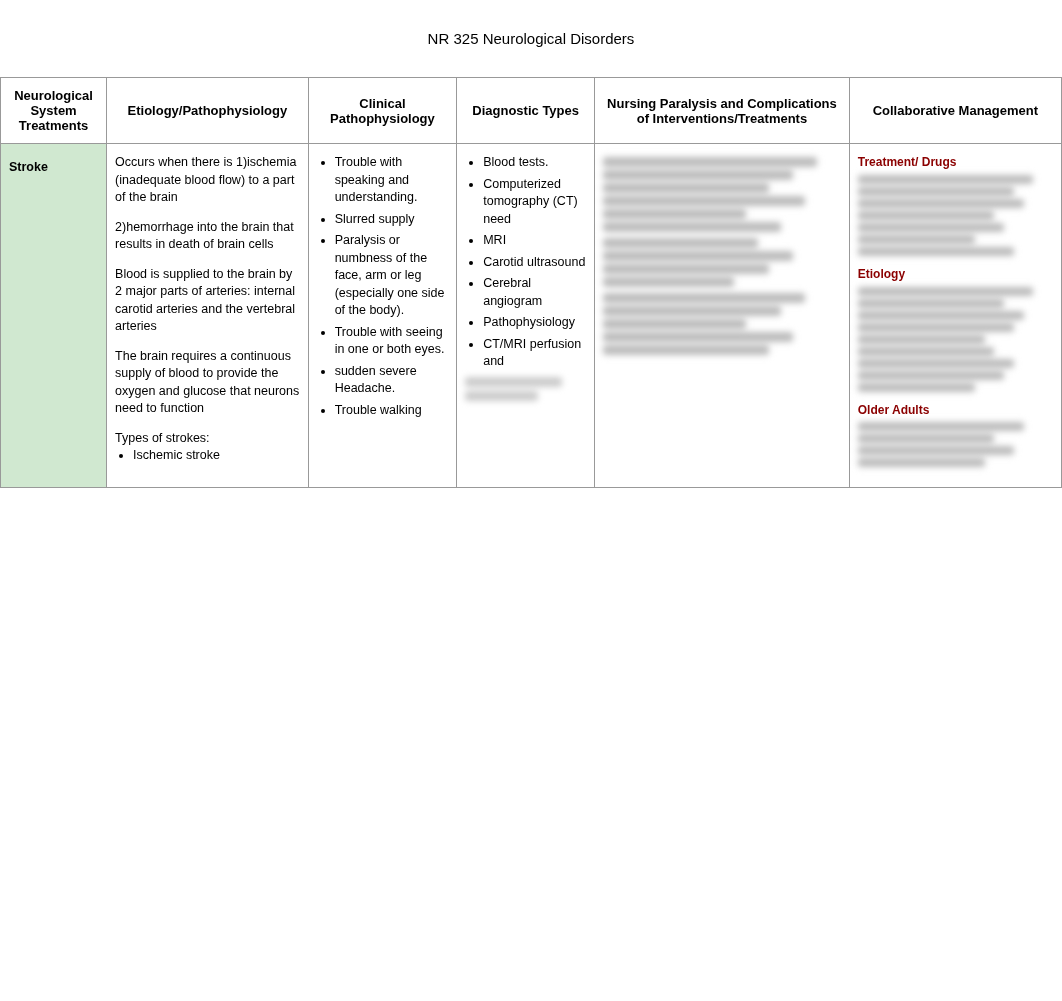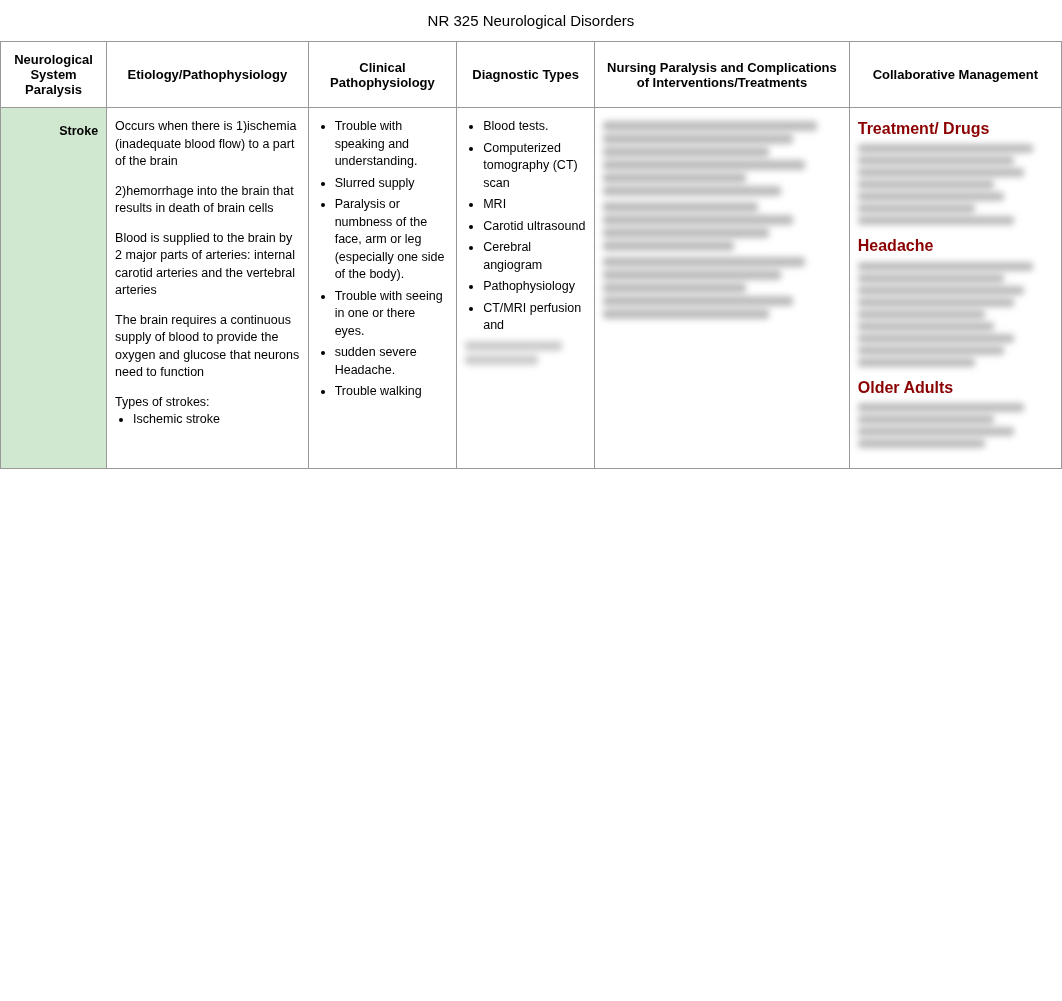--- a/index.html
+++ b/index.html
@@ -10,21 +10,21 @@
 
     body {
       font-family: Arial, sans-serif;
       font-size: 13px;
       background: #fff;
       color: #000;
     }
 
     .page-title {
       text-align: center;
-      padding: 12px;
+      padding: 30px;
       font-size: 15px;
       font-weight: normal;
     }
 
     table {
       width: 100%;
       border-collapse: collapse;
       table-layout: fixed;
     }
 
@@ -64,21 +64,21 @@
     .col-collab {
       width: 20%;
     }
 
     .row-header th {
       background: #fff;
     }
 
     .cell-stroke {
       background: #d0e8d0;
-      text-align: right;
+      text-align: left;
       font-weight: bold;
       vertical-align: top;
       padding-top: 15px;
     }
 
     ul.bullet-list {
       list-style: disc;
       padding-left: 18px;
     }
 
@@ -105,21 +105,21 @@
     }
 
     .collab-section {
       margin-bottom: 10px;
     }
 
     .collab-section-title {
       font-weight: bold;
       color: #8B0000;
       margin-bottom: 4px;
-      font-size: 16px;
+      font-size: 12px;
     }
 
     .collab-blurred {
       filter: blur(2.5px);
       font-size: 11px;
       color: #444;
       line-height: 1.5;
     }
 
     .nursing-blurred {
@@ -144,21 +144,21 @@
   <colgroup>
     <col class="col-neuro">
     <col class="col-etio">
     <col class="col-clinical">
     <col class="col-diag">
     <col class="col-nursing">
     <col class="col-collab">
   </colgroup>
   <thead>
     <tr class="row-header">
-      <th>Neurological System Paralysis</th>
+      <th>Neurological System Treatments</th>
       <th>Etiology/Pathophysiology</th>
       <th>Clinical Pathophysiology</th>
       <th>Diagnostic Types</th>
       <th>Nursing Paralysis and Complications of Interventions/Treatments</th>
       <th>Collaborative Management</th>
     </tr>
   </thead>
   <tbody>
     <tr>
 
@@ -175,30 +175,30 @@
         <ul class="bullet-list">
           <li>Ischemic stroke</li>
         </ul>
       </td>
 
       <td>
         <ul class="bullet-list">
           <li>Trouble with speaking and understanding.</li>
           <li>Slurred supply</li>
           <li>Paralysis or numbness of the face, arm or leg (especially one side of the body).</li>
-          <li>Trouble with seeing in one or there eyes.</li>
+          <li>Trouble with seeing in one or both eyes.</li>
           <li>sudden severe Headache.</li>
           <li>Trouble walking</li>
         </ul>
       </td>
 
       <td>
         <ul class="bullet-list">
           <li>Blood tests.</li>
-          <li>Computerized tomography (CT) scan</li>
+          <li>Computerized tomography (CT) need</li>
           <li>MRI</li>
           <li>Carotid ultrasound</li>
           <li>Cerebral angiogram</li>
           <li>Pathophysiology</li>
           <li>CT/MRI perfusion and</li>
         </ul>
         <div class="blurred-text" style="margin-top:6px;">
           <div class="blurred-line" style="width:80%;"></div>
           <div class="blurred-line" style="width:60%;"></div>
         </div>
@@ -239,21 +239,21 @@
             <div style="width:80%; height:9px; background:#bbb; border-radius:3px; margin:3px 0; filter:blur(2px);"></div>
             <div style="width:85%; height:9px; background:#bbb; border-radius:3px; margin:3px 0; filter:blur(2px);"></div>
             <div style="width:70%; height:9px; background:#bbb; border-radius:3px; margin:3px 0; filter:blur(2px);"></div>
             <div style="width:75%; height:9px; background:#bbb; border-radius:3px; margin:3px 0; filter:blur(2px);"></div>
             <div style="width:60%; height:9px; background:#bbb; border-radius:3px; margin:3px 0; filter:blur(2px);"></div>
             <div style="width:80%; height:9px; background:#bbb; border-radius:3px; margin:3px 0; filter:blur(2px);"></div>
           </div>
         </div>
 
         <div class="collab-section">
-          <div class="collab-section-title">Headache</div>
+          <div class="collab-section-title">Etiology</div>
           <div class="collab-blurred">
             <div style="width:90%; height:9px; background:#bbb; border-radius:3px; margin:3px 0; filter:blur(2px);"></div>
             <div style="width:75%; height:9px; background:#bbb; border-radius:3px; margin:3px 0; filter:blur(2px);"></div>
             <div style="width:85%; height:9px; background:#bbb; border-radius:3px; margin:3px 0; filter:blur(2px);"></div>
             <div style="width:80%; height:9px; background:#bbb; border-radius:3px; margin:3px 0; filter:blur(2px);"></div>
             <div style="width:65%; height:9px; background:#bbb; border-radius:3px; margin:3px 0; filter:blur(2px);"></div>
             <div style="width:70%; height:9px; background:#bbb; border-radius:3px; margin:3px 0; filter:blur(2px);"></div>
             <div style="width:80%; height:9px; background:#bbb; border-radius:3px; margin:3px 0; filter:blur(2px);"></div>
             <div style="width:75%; height:9px; background:#bbb; border-radius:3px; margin:3px 0; filter:blur(2px);"></div>
             <div style="width:60%; height:9px; background:#bbb; border-radius:3px; margin:3px 0; filter:blur(2px);"></div>

